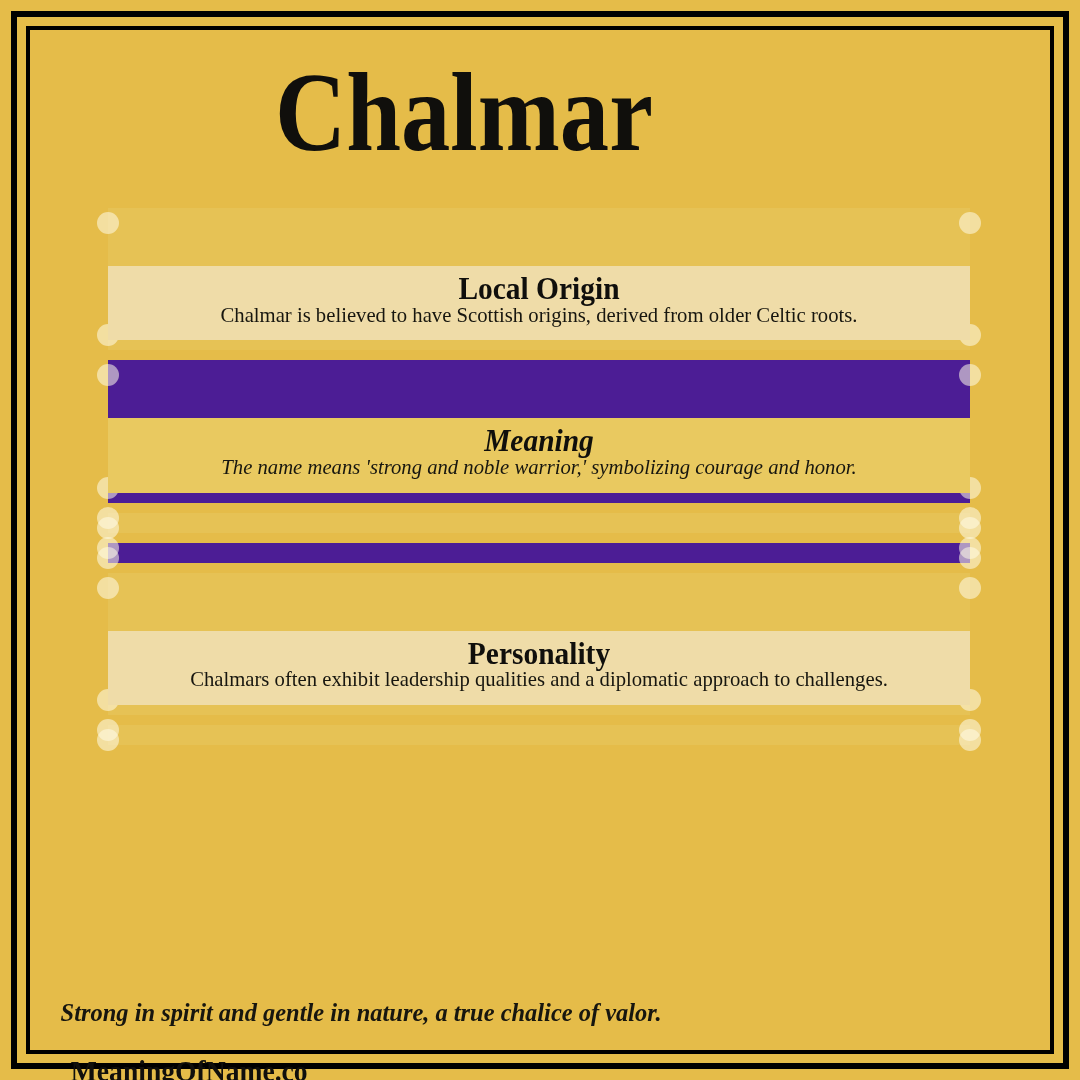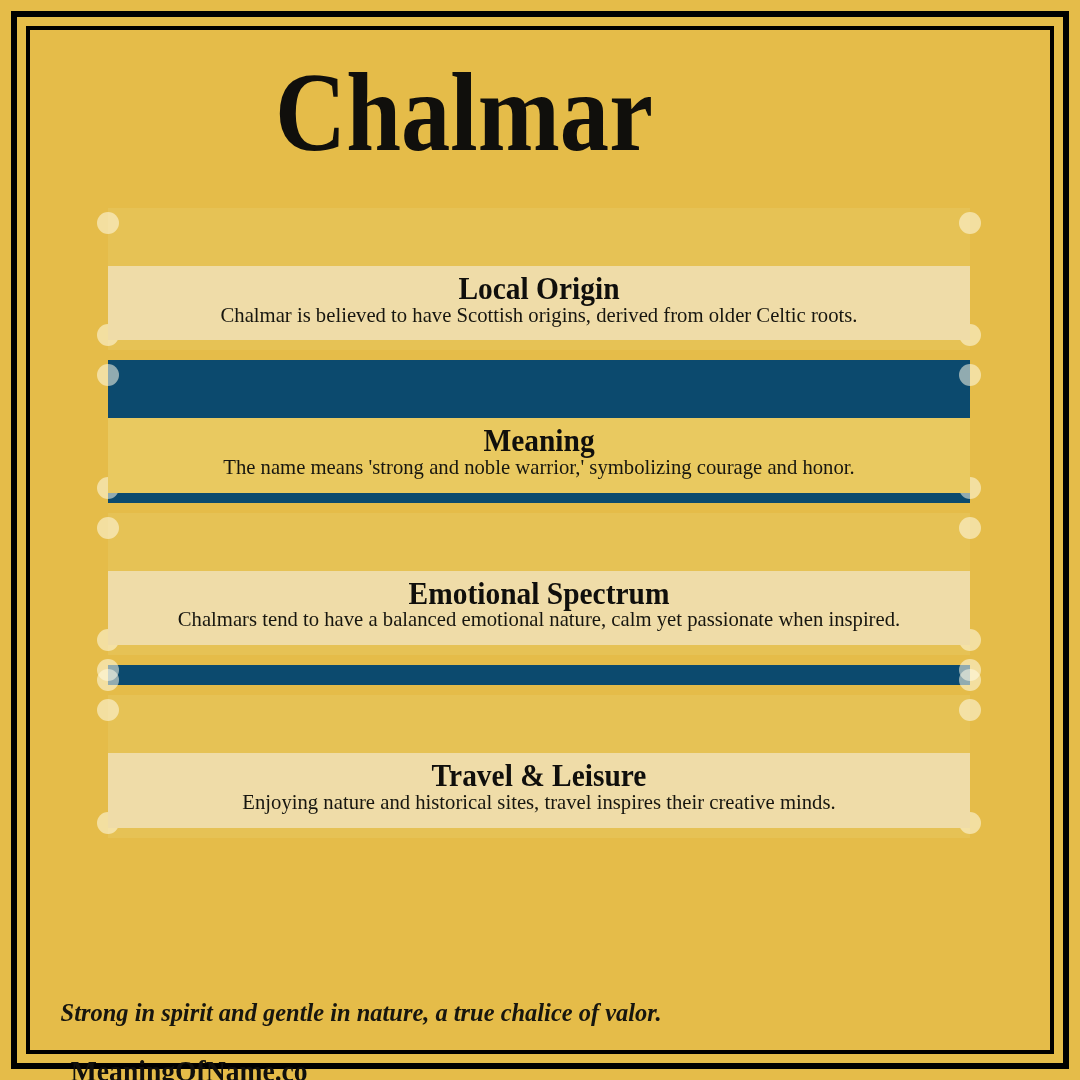--- a/index.html
+++ b/index.html
@@ -77,21 +77,22 @@
     background: #e6c255;
   }
   .card .card-body {
     position: relative;
     background: #efdca8;
     padding: 6px 34px 12px 34px;
     box-sizing: border-box;
     margin-top: 48px;
   }
   .card.alt {
-    background: #0c4a6e;
+    background: #4c1d95;
+    font-style: italic;
   }
   .card.alt .card-body {
     background: #e9c960;
   }
 
   
   .rivet {
     position: absolute;
     width: 22px;
     height: 22px;
@@ -183,44 +184,46 @@
         <div class="card-title">Meaning</div>
         <div class="card-desc">The name means 'strong and noble warrior,' symbolizing courage and honor.</div>
       </div>
     </div>
 
     <div class="card">
       <span class="rivet tl"></span>
       <span class="rivet tr"></span>
       <span class="rivet bl"></span>
       <span class="rivet br"></span>
+    </div>
+
+    <div class="card alt">
+      <span class="rivet tl"></span>
+      <span class="rivet tr"></span>
+      <span class="rivet bl"></span>
+      <span class="rivet br"></span>
+    </div>
+
+    <div class="card">
+      <span class="rivet tl"></span>
+      <span class="rivet tr"></span>
+      <span class="rivet bl"></span>
+      <span class="rivet br"></span>
       <div class="card-body">
-        <div class="card-title">Emotional Spectrum</div>
-        <div class="card-desc">Chalmars tend to have a balanced emotional nature, calm yet passionate when inspired.</div>
+        <div class="card-title">Personality</div>
+        <div class="card-desc">Chalmars often exhibit leadership qualities and a diplomatic approach to challenges.</div>
       </div>
     </div>
 
-    <div class="card alt">
-      <span class="rivet tl"></span>
-      <span class="rivet tr"></span>
-      <span class="rivet bl"></span>
-      <span class="rivet br"></span>
-    </div>
-
-
-
-    <div class="card">
-      <span class="rivet tl"></span>
-      <span class="rivet tr"></span>
-      <span class="rivet bl"></span>
-      <span class="rivet br"></span>
-      <div class="card-body">
-        <div class="card-title">Travel &amp; Leisure</div>
-        <div class="card-desc">Enjoying nature and historical sites, travel inspires their creative minds.</div>
-      </div>
+
+    <div class="card">
+      <span class="rivet tl"></span>
+      <span class="rivet tr"></span>
+      <span class="rivet bl"></span>
+      <span class="rivet br"></span>
     </div>
 
   </div>
 
   <div class="footer">
     <p class="tagline">Strong in spirit and gentle in nature, a true chalice of valor.</p>
     <p class="brand">MeaningOfName.co</p>
   </div>
 
 </div>

